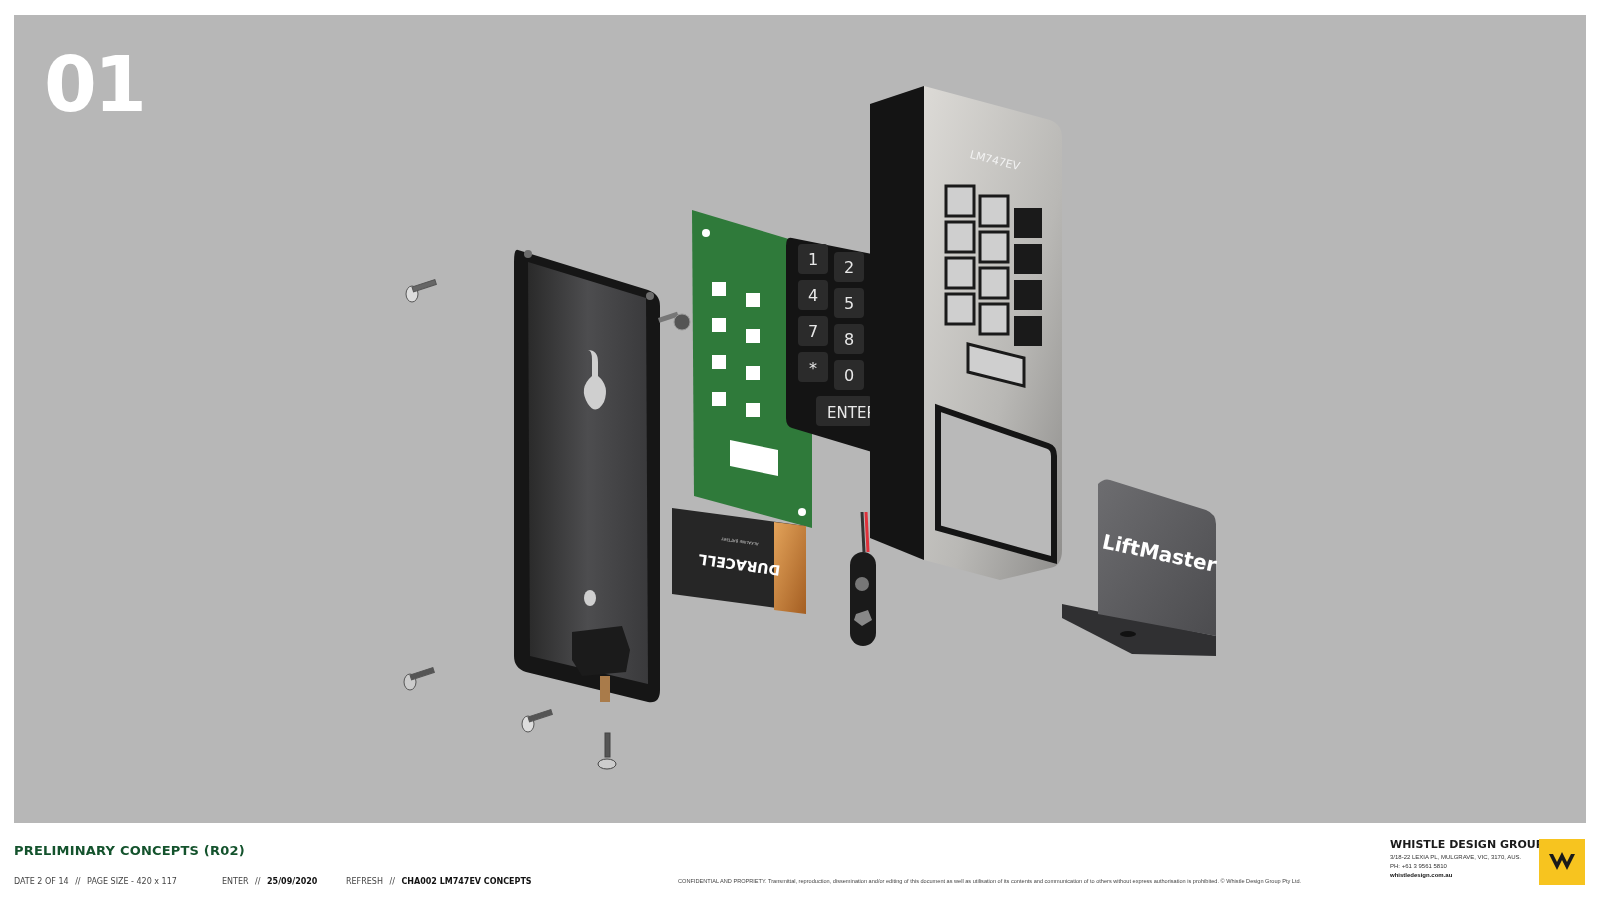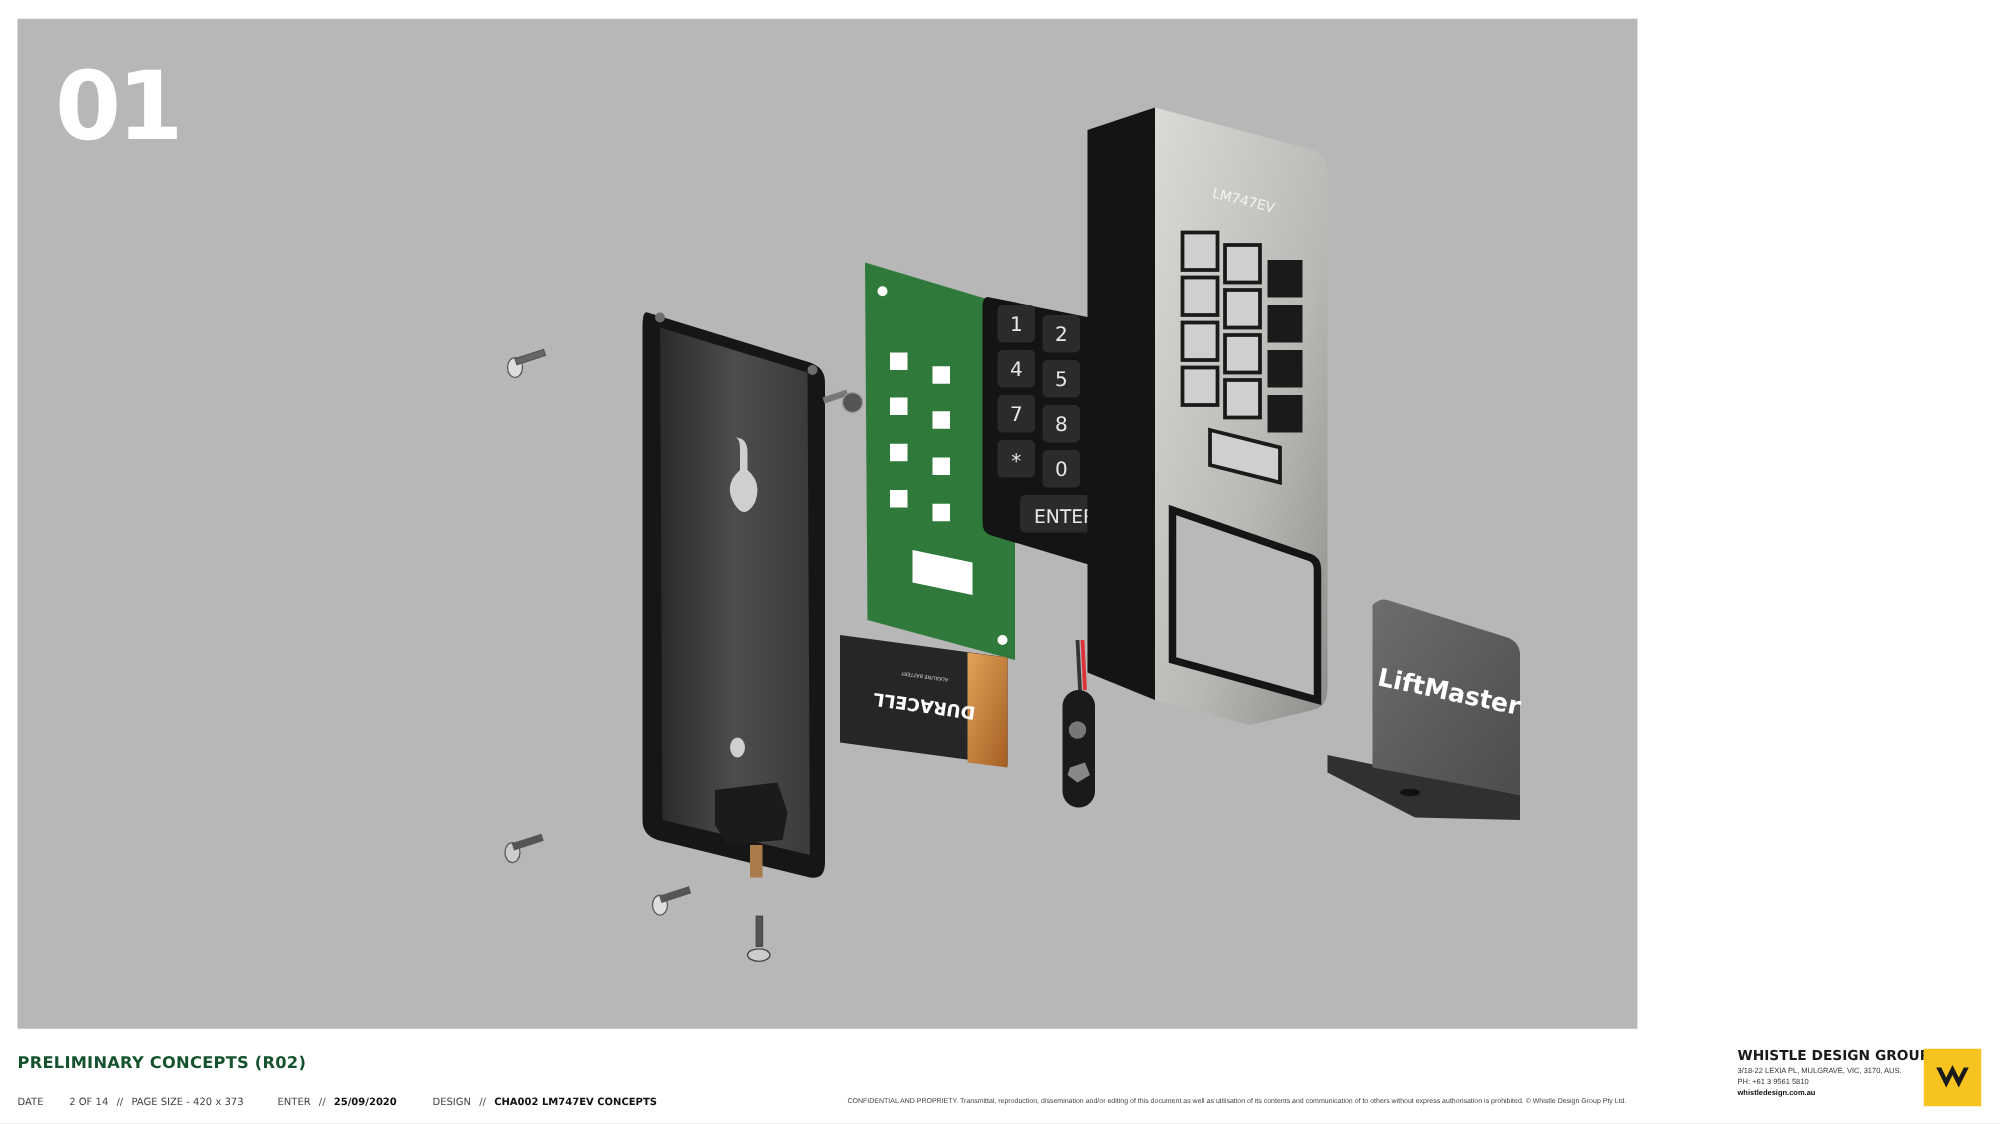--- a/index.html
+++ b/index.html
@@ -1,21 +1,21 @@
 <!DOCTYPE html>
 <html><head>
 <meta charset="utf-8">
 <style>
   html, body { margin: 0; padding: 0; }
   body {
     width: 1600px; height: 899px; background: #ffffff; position: relative; overflow: hidden;
     font-family: "DejaVu Sans", sans-serif;
   }
   .canvas {
-    position: absolute; left: 14px; top: 15px; width: 1296px; height: 808px;
+    position: absolute; left: 14px; top: 15px; width: 1572px; height: 808px;
     background: #b7b7b7; overflow: hidden;
   }
   .page-number {
     position: absolute; left: 30px; top: 32px; color: #ffffff;
     font-family: "DejaVu Sans", sans-serif; font-weight: bold; font-size: 76px; letter-spacing: -3px;
     line-height: 1;
   }
   .render { position: absolute; left: 0; top: 0; width: 1572px; height: 808px; }
 
   .footer-title {
@@ -189,31 +189,31 @@
       <text x="1158" y="560" transform="rotate(12 1158 560)" fill="#ffffff" font-family="DejaVu Sans, sans-serif" font-weight="bold" font-size="20" text-anchor="middle">LiftMaster</text>
       <ellipse cx="1128" cy="634" rx="8" ry="3" fill="#111"></ellipse>
     </g>
   </svg>
 </div>
 
 <div class="footer-title">PRELIMINARY CONCEPTS (R02)</div>
 
 <div class="footer-meta" style="left:14px;">
   <span>DATE</span>
-  <span style="margin-left:18px;">2 OF 14</span>
+  <span style="">2 OF 14</span>
   <span class="sep">//</span>
-  <span>PAGE SIZE - 420 x 373</span>
+  <span>PAGE SIZE - 420 x 117</span>
 </div>
 <div class="footer-meta" style="left:222px;">
   <span>ENTER</span>
   <span class="sep">//</span>
   <b>25/09/2020</b>
 </div>
 <div class="footer-meta" style="left:346px;">
-  <span>DESIGN</span>
+  <span>REFRESH</span>
   <span class="sep">//</span>
   <b>CHA002 LM747EV CONCEPTS</b>
 </div>
 
 <div class="confidential">CONFIDENTIAL AND PROPRIETY.  Transmittal, reproduction, dissemination and/or editing of this document as well as utilisation of its contents and communication of to others without express authorisation is prohibited. © Whistle Design Group Pty Ltd.</div>
 
 <div class="company">
   <div class="name">WHISTLE DESIGN GROUP</div>
   <div class="line">3/18-22 LEXIA PL, MULGRAVE, VIC, 3170, AUS.</div>
   <div class="line">PH: +61 3 9561 5810</div>

